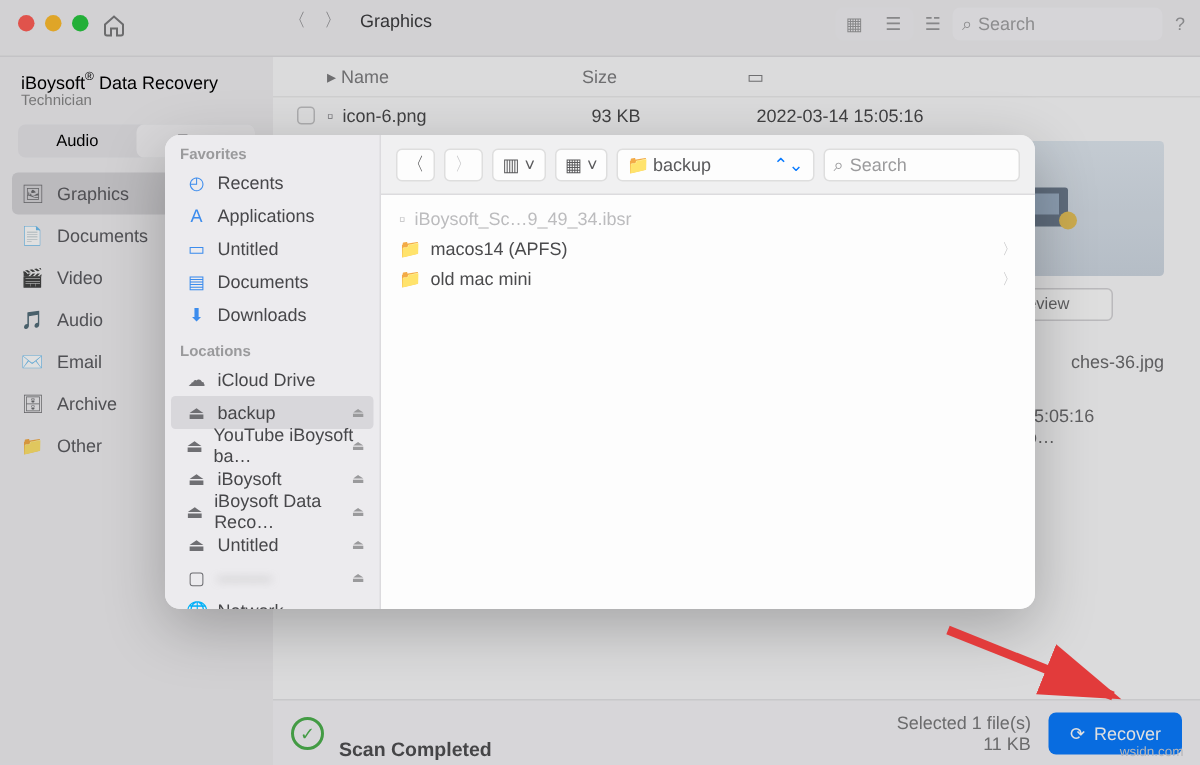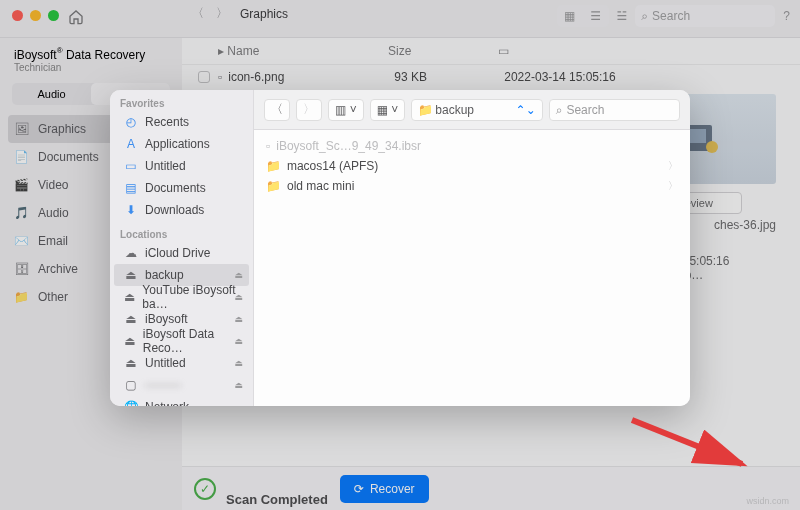--- a/index.html
+++ b/index.html
@@ -187,32 +187,36 @@
 
   <div class="preview-pane">
     <div class="thumb">
       <svg width="50" height="40">
           <rect x="4" y="6" width="36" height="26" fill="#6b7a8c" rx="2"></rect>
           <rect x="10" y="10" width="24" height="14" fill="#9fb2c8"></rect>
           <circle cx="40" cy="28" r="6" fill="#e7c35a"></circle>
         </svg>
     </div>
     <div class="pv-btn">review</div>
-    <div style="margin-top:4px;text-align:right;">ches-36.jpg</div>
+    <div style="margin-top:20px;text-align:right;">ches-36.jpg</div>
     <div style="margin-top:8px">11 KB</div>
     <div>2022-03-14 15:05:16</div>
     <div>Quick result o…</div>
   </div>
 
   <div style="height:300px"></div>
 
   <div class="status-bar">
     <div class="status-check">✓</div>
     <div class="status-txt">
       <strong>Scan Completed</strong>
+    </div>
+    <div class="sel-info">
+      <div>Selected 1 file(s)</div>
+      <div>11 KB</div>
     </div>
     <div class="recover-btn">
       <span>⟳</span>
       <span>Recover</span>
     </div>
   </div>
 </div>
 
 <div class="overlay"></div>
 

